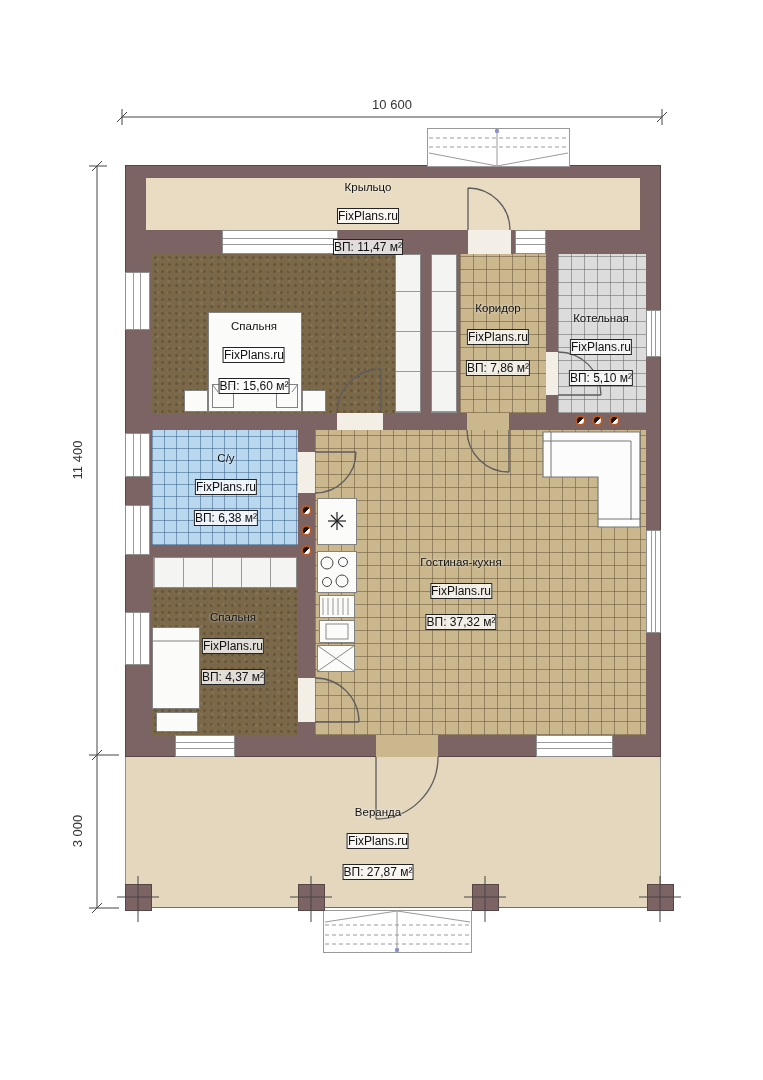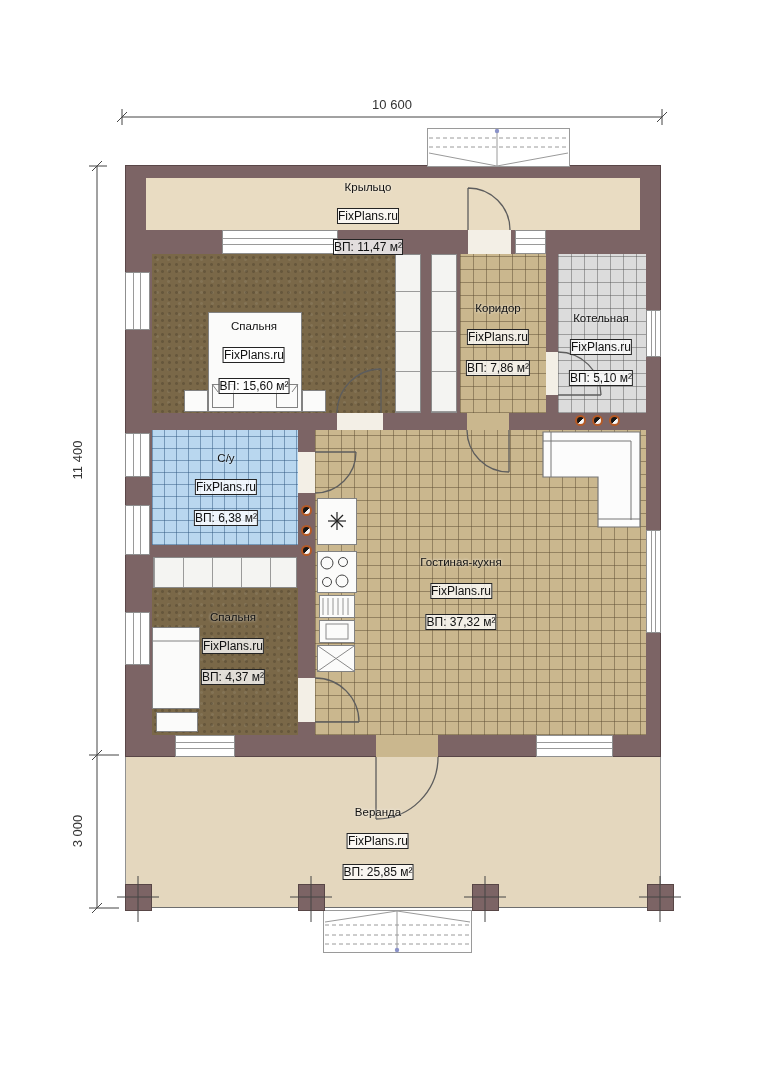--- a/index.html
+++ b/index.html
@@ -258,16 +258,16 @@
     <div class="lbox">ВП: 37,32 м²</div>
   </div>
   <div class="rlabel" style="left:233px;top:611px;">
     <div class="rname">Спальня</div>
     <div class="lbox">FixPlans.ru</div>
     <div class="lbox">ВП: 4,37 м²</div>
   </div>
   <div class="rlabel" style="left:378px;top:806px;">
     <div class="rname">Веранда</div>
     <div class="lbox">FixPlans.ru</div>
-    <div class="lbox">ВП: 25,85 м²</div>
+    <div class="lbox">ВП: 27,87 м²</div>
   </div>
 
 </div>
 
 </body></html>

